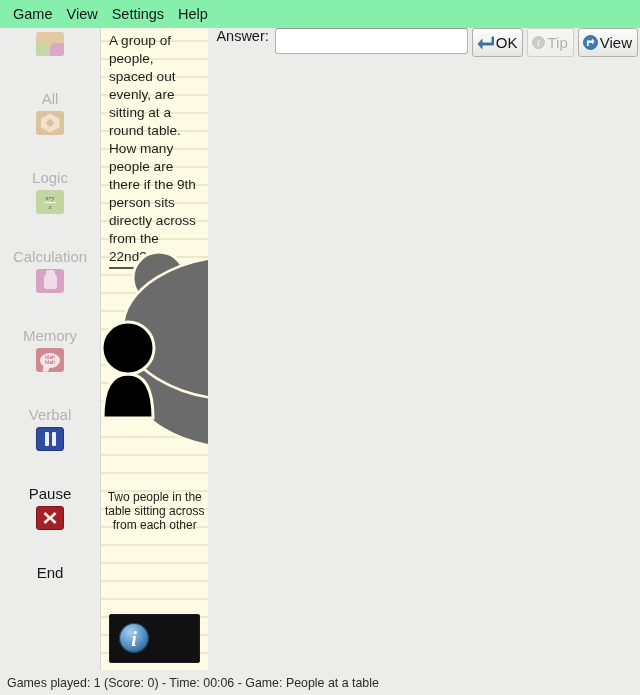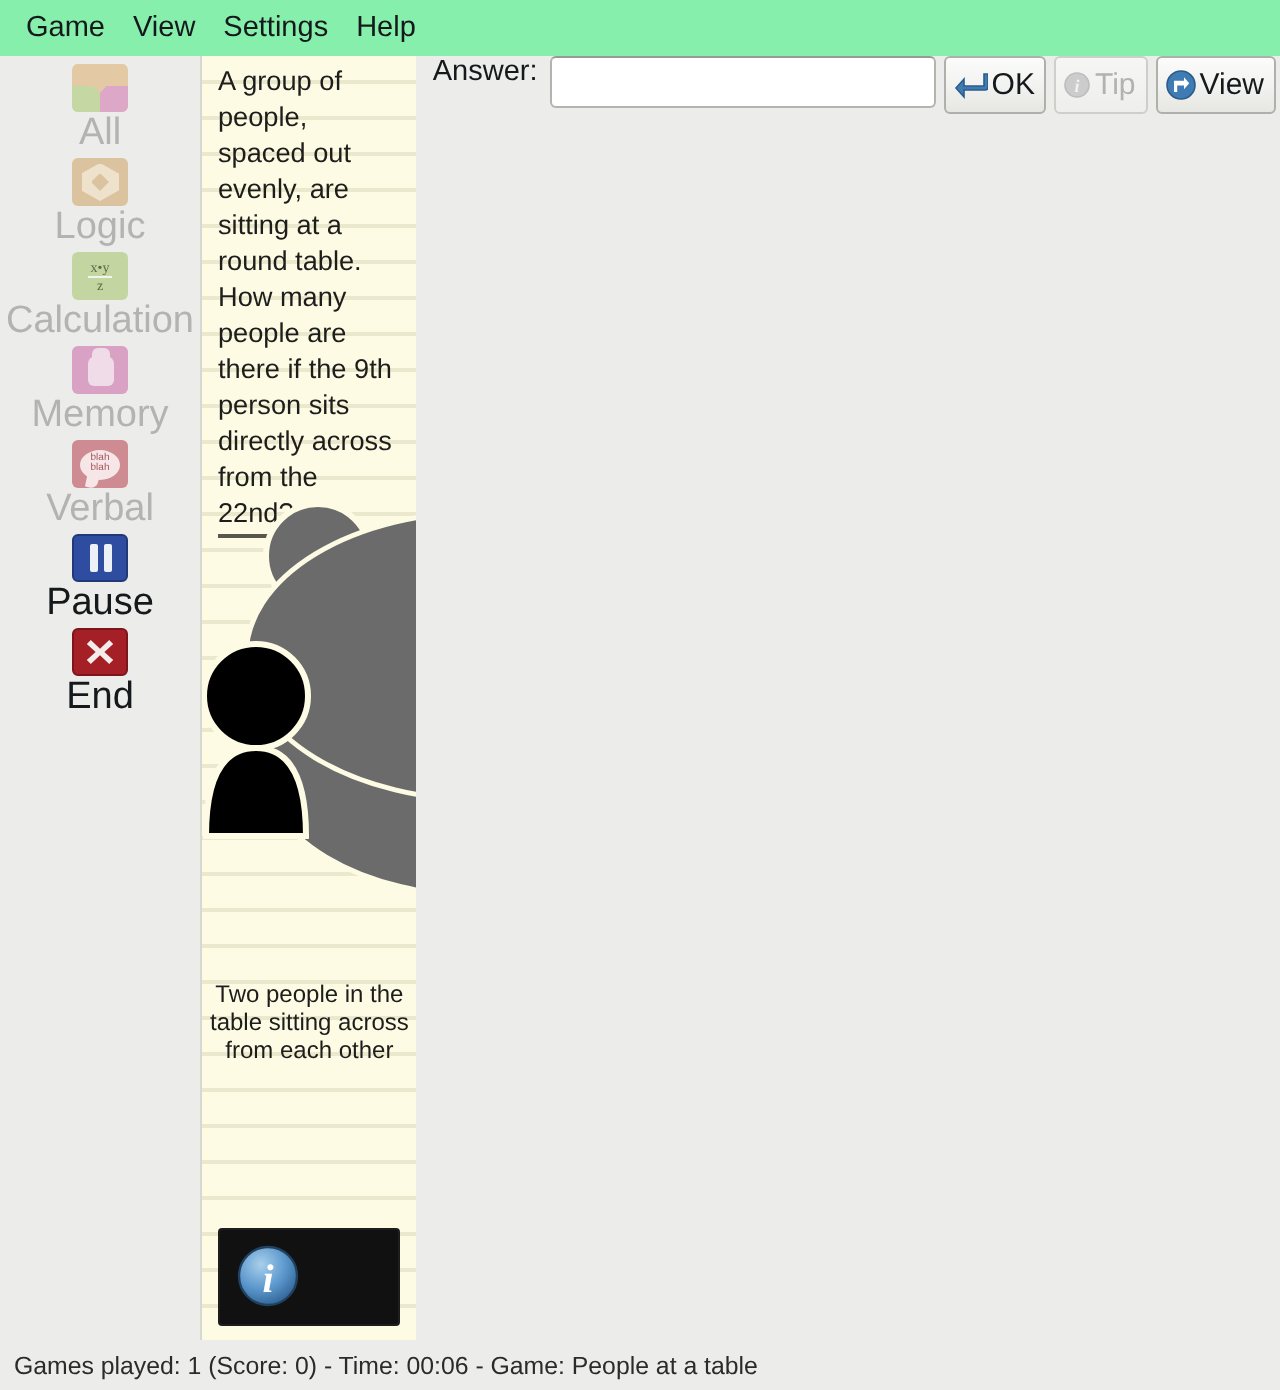--- a/index.html
+++ b/index.html
@@ -73,24 +73,25 @@
   }
   .side-icon {
     width: 28px;
     height: 24px;
     position: relative;
     border-radius: 3px;
     overflow: hidden;
     margin-bottom: 2px;
   }
   .side-label {
-    font-size: 19px;
+    font-size: 15px;
     line-height: 17px;
     color: #b3b3b3;
     white-space: nowrap;
+    margin-top: 32px;
   }
   .side-label.enabled { color: #16191c; }
 
   
   .ic-all { background: #e3c9a4; }
   .ic-all::before {
     content: "";
     position: absolute;
     left: 0; top: 45%;
     width: 50%; height: 55%;

